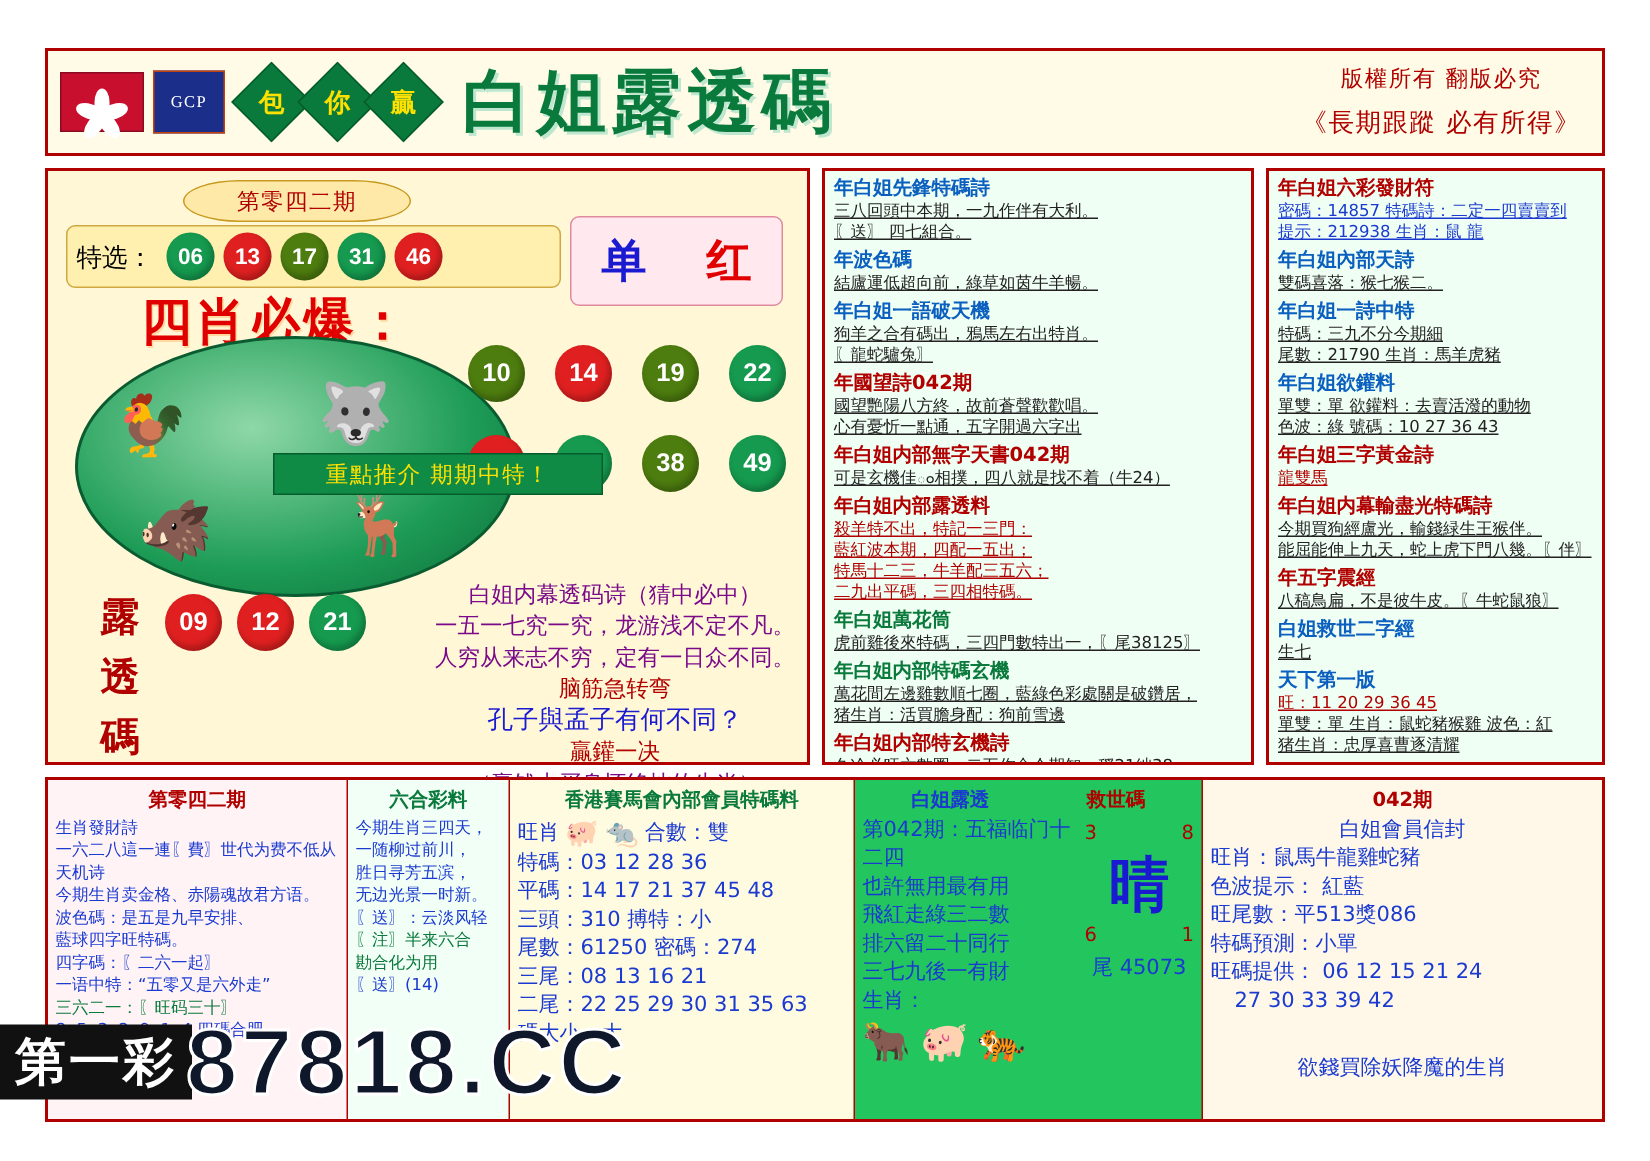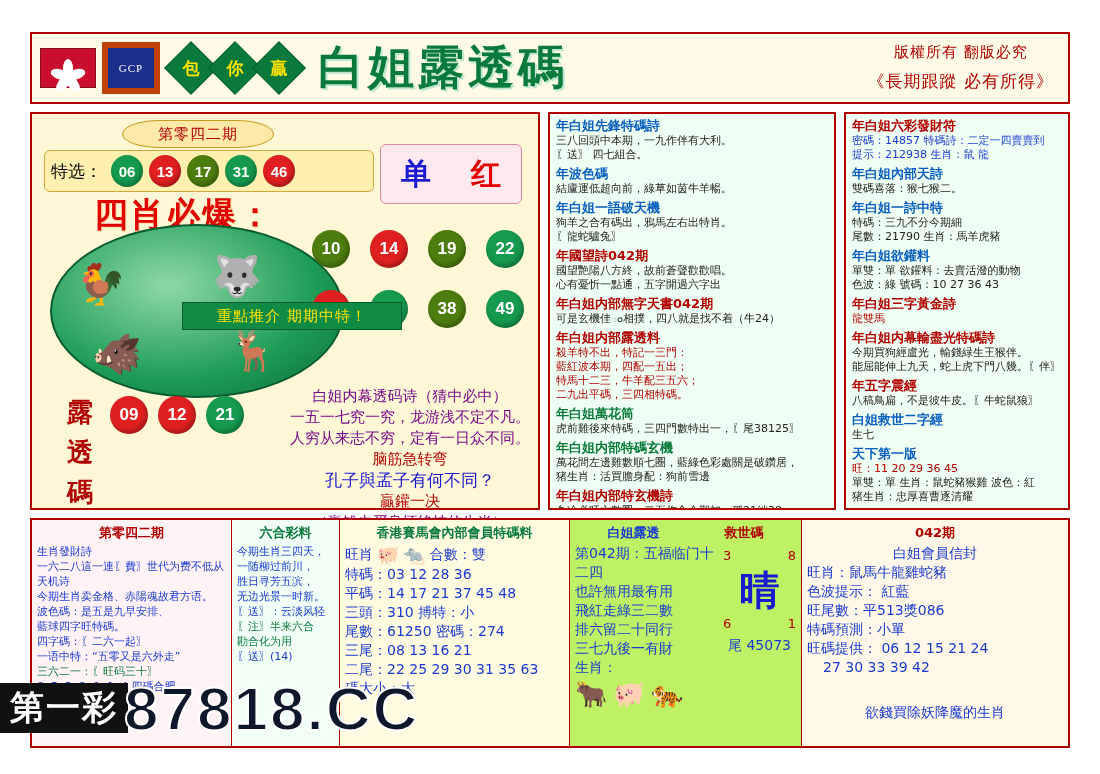--- a/index.html
+++ b/index.html
@@ -28,21 +28,21 @@
     position:absolute;width:10px;height:18px;background:#fff;border-radius:50% 50% 40% 40%;
     left:22px;top:10px;transform-origin:50% 100%;
   }
   .hk-flag .p1{transform:rotate(0deg)}
   .hk-flag .p2{transform:rotate(72deg)}
   .hk-flag .p3{transform:rotate(144deg)}
   .hk-flag .p4{transform:rotate(216deg)}
   .hk-flag .p5{transform:rotate(288deg)}
   .logo-badge{
     width:46px;height:40px;margin-left:6px;background:#1b2f8a;
-    border:6px solid #c2410c;color:#fff;font-size:11px;
+    border:1px solid #c2410c;color:#fff;font-size:11px;
     display:flex;align-items:center;justify-content:center;
     letter-spacing:1px;font-family:"Liberation Serif",serif;
   }
   .diamonds{display:flex;margin-left:12px;gap:6px;}
   .dia{
     width:36px;height:36px;background:#0a7a3c;transform:rotate(45deg);
     border:1px solid #045a28;display:flex;align-items:center;justify-content:center;
   }
   .dia span{
     transform:rotate(-45deg);color:#ffe100;font-size:17px;font-weight:bold;
@@ -141,34 +141,34 @@
   }
   .right-panel{
     position:absolute;left:844px;top:112px;width:226px;height:398px;
     background:#f0fff4;border:2px solid #b00000;box-sizing:border-box;
     padding:4px 6px;overflow:hidden;
   }
   .blk{margin-bottom:4px;}
   .blk .t{color:#0a5fbf;font-size:13px;font-weight:bold;line-height:16px;}
   .blk .t.red{color:#b00000;}
   .blk .t.green{color:#0a7a3c;}
-  .blk .l{color:#222;font-size:11px;line-height:14px;}
+  .blk .l{color:#222;font-size:11px;line-height:14px;text-decoration:underline;}
   .blk .l.rd{color:#b00000;}
   .blk .l.bl{color:#1a3ad0;}
 
   
   .bottom{
     position:absolute;left:30px;top:518px;width:1040px;height:230px;
     border:2px solid #b00000;box-sizing:border-box;display:flex;background:#fff;
   }
   .bcol{border-right:1px solid #b00000;box-sizing:border-box;padding:4px 5px;overflow:hidden;}
   .bc1{width:200px;background:#fff3f6;}
   .bc2{width:108px;background:#f2fff6;}
   .bc3{width:230px;background:#fffbe0;}
-  .bc4{width:108px;background:#bef264;}
+  .bc4{width:108px;background:#22c55e;}
   .bc5{width:184px;background:#fff8e8;}
   .bc-title{text-align:center;color:#b00000;font-size:13px;font-weight:bold;margin-bottom:2px;}
   .bc-title.blue{color:#1a3ad0;}
   .bc-title.green{color:#0a7a3c;}
   .bl{font-size:11px;line-height:15px;color:#222;}
   .bl.rd{color:#b00000}
   .bl.bl{color:#1a3ad0}
   .bl.gr{color:#0a7a3c}
   .bl.big{font-size:14px;line-height:19px;}
   .bc3 .row{display:flex;align-items:center;gap:4px;}

